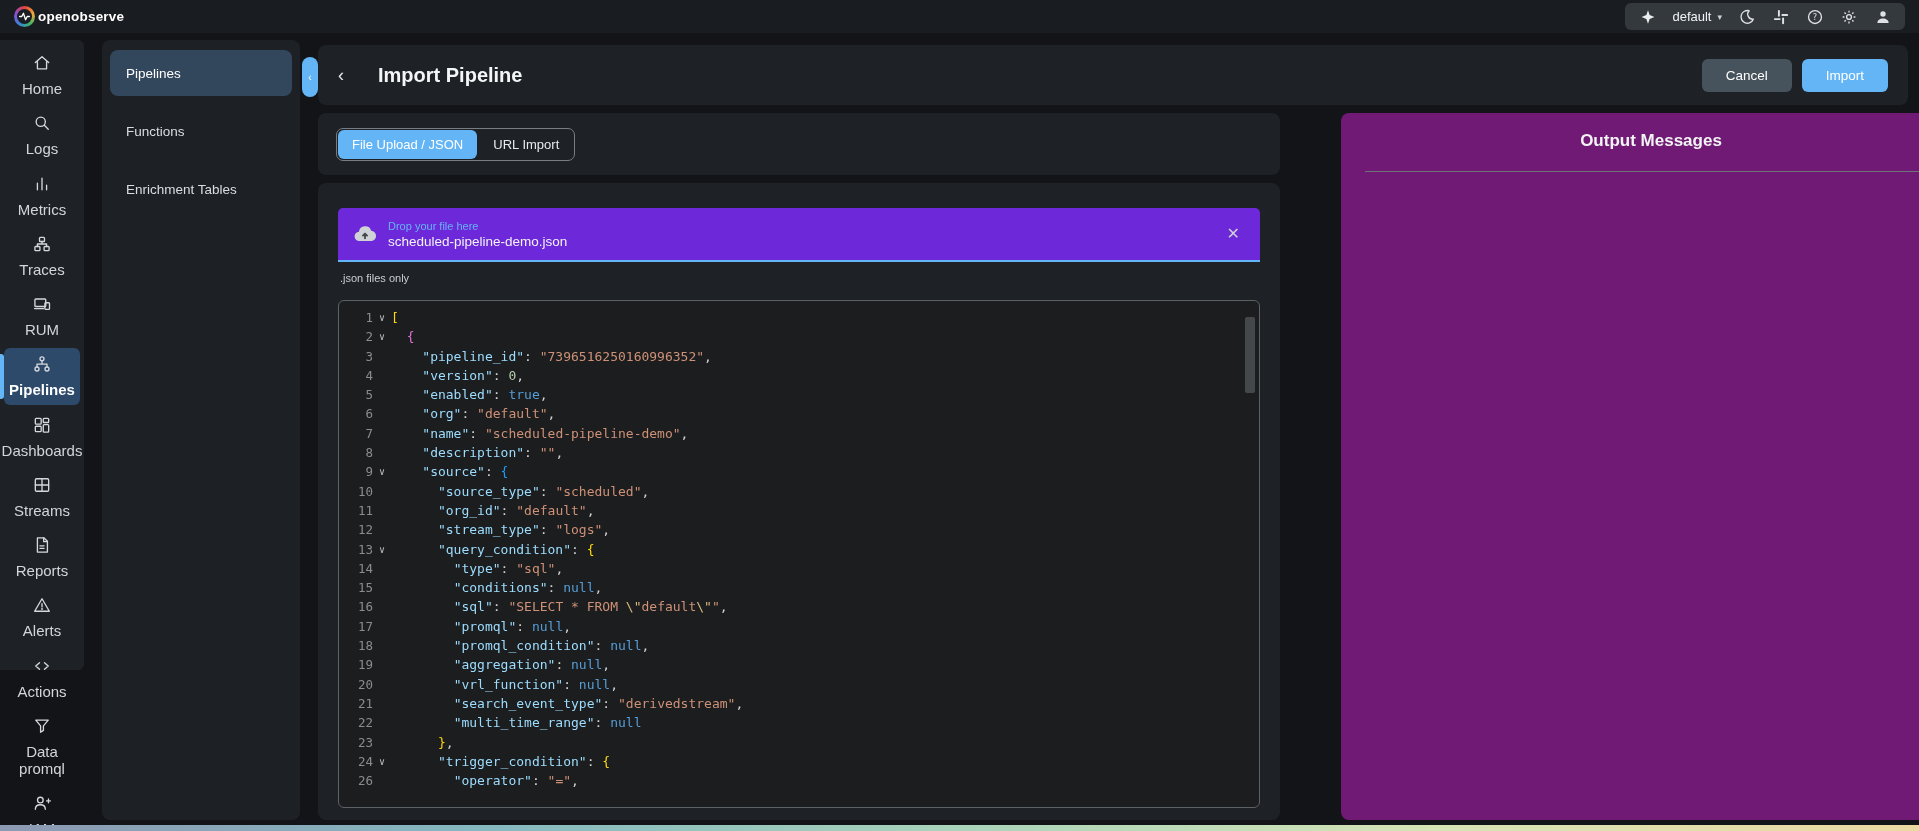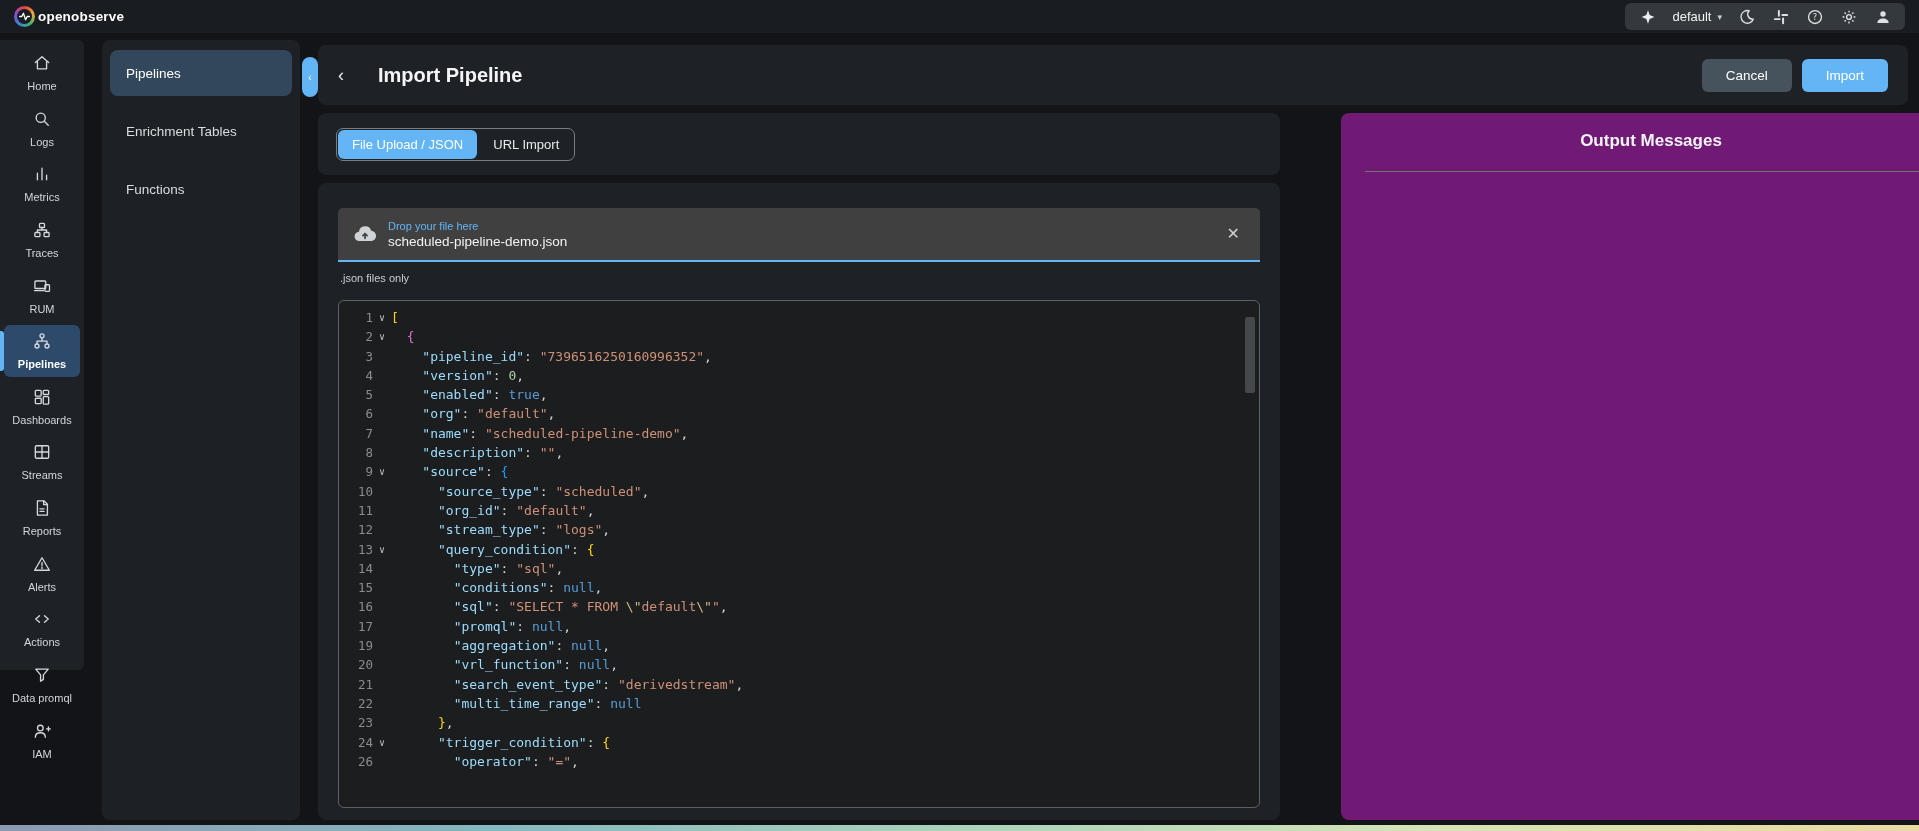--- a/index.html
+++ b/index.html
@@ -37,21 +37,21 @@
   .sidebar{
     position:absolute; left:0; top:40px; width:84px; height:630px;
     background:#1e2227; border-radius:0 6px 6px 0;
     display:flex; flex-direction:column; align-items:stretch; padding:6px 0; gap:2px;
   }
   .nav-item{
     display:flex; flex-direction:column; align-items:center; justify-content:center;
     gap:3px; padding:6px 2px; cursor:pointer; position:relative; margin:1px 4px; border-radius:6px;
   }
   .nav-item svg{ width:20px;height:20px; }
-  .nav-label{ font-size:11px; color:#d3d6d9; text-align:center; line-height:1.15; }
+  .nav-label{ font-size:15px; color:#d3d6d9; text-align:center; line-height:1.15; }
   .nav-item.active{ background:#2d4a6b; }
   .nav-item.active .nav-label{ color:#fff; font-weight:bold; }
   .nav-item.active::before{
     content:""; position:absolute; left:-4px; top:6px; bottom:6px; width:4px;
     background:#64b5f6; border-radius:0 3px 3px 0;
   }
   
   .subsidebar{
     position:absolute; left:102px; top:40px; width:198px; height:780px;
     background:#1d2126; border-radius:8px; padding:10px 8px; display:flex; flex-direction:column; gap:12px;
@@ -85,21 +85,21 @@
   }
   .tab-group{ border:1px solid #777d83; border-radius:7px; display:flex; overflow:hidden; }
   .tab{ font-size:13px; color:#e8eaec; padding:8px 15px; cursor:pointer; background:transparent; }
   .tab.active{ background:#64b5f6; color:#fff; border-radius:6px; margin:1px; padding:7px 14px; }
   
   .import-card{
     position:absolute; left:318px; top:183px; width:962px; height:637px;
     background:#1e2227; border-radius:8px; padding:25px 20px 0 20px;
   }
   .dropzone{
-    height:54px; background:#404040; border-radius:5px 5px 0 0; border-bottom:2px solid #64b5f6;
+    height:54px; background:#6d28d9; border-radius:5px 5px 0 0; border-bottom:2px solid #64b5f6;
     display:flex; align-items:center; padding:0 14px; position:relative; cursor:pointer;
   }
   .dz-icon{ width:30px; display:flex; align-items:center; }
   .dz-texts{ display:flex; flex-direction:column; gap:2px; margin-left:6px; }
   .dz-label{ font-size:11px; color:#64b5f6; }
   .dz-file{ font-size:13.5px; color:#f2f3f4; }
   .dz-close{ position:absolute; right:20px; top:50%; transform:translateY(-50%);
              color:#cdd1d4; font-size:16px; cursor:pointer; line-height:1; }
   .dz-hint{ font-size:11px; color:#c9cdd0; margin:10px 2px 0 2px; }
   
@@ -282,24 +282,24 @@
         </svg></span>
       <span class="nav-label">IAM</span>
     </div>
   </div>
 
 <div class="subsidebar" id="subsidebar">
     <div class="sub-item active">
       <span>Pipelines</span>
     </div>
     <div class="sub-item">
+      <span>Functions</span>
+    </div>
+    <div class="sub-item">
       <span>Enrichment Tables</span>
-    </div>
-    <div class="sub-item">
-      <span>Functions</span>
     </div>
   </div>
 <div class="collapse-pill">
   <span>‹</span>
 </div>
 
 <div class="page-header">
   <span class="back-btn">‹</span>
   <span class="page-title">Import Pipeline</span>
   <span class="header-actions">
@@ -343,20 +343,21 @@
         <div class="code-line"><span class="gutter">8</span><span class="fold"></span><span class="code"><span class="tk-pun">    </span><span class="tk-key">"description"</span><span class="tk-pun">: </span><span class="tk-str">""</span><span class="tk-pun">,</span></span></div>
         <div class="code-line"><span class="gutter">9</span><span class="fold">∨</span><span class="code"><span class="tk-pun">    </span><span class="tk-key">"source"</span><span class="tk-pun">: </span><span class="tk-b3">{</span></span></div>
         <div class="code-line"><span class="gutter">10</span><span class="fold"></span><span class="code"><span class="tk-pun">      </span><span class="tk-key">"source_type"</span><span class="tk-pun">: </span><span class="tk-str">"scheduled"</span><span class="tk-pun">,</span></span></div>
         <div class="code-line"><span class="gutter">11</span><span class="fold"></span><span class="code"><span class="tk-pun">      </span><span class="tk-key">"org_id"</span><span class="tk-pun">: </span><span class="tk-str">"default"</span><span class="tk-pun">,</span></span></div>
         <div class="code-line"><span class="gutter">12</span><span class="fold"></span><span class="code"><span class="tk-pun">      </span><span class="tk-key">"stream_type"</span><span class="tk-pun">: </span><span class="tk-str">"logs"</span><span class="tk-pun">,</span></span></div>
         <div class="code-line"><span class="gutter">13</span><span class="fold">∨</span><span class="code"><span class="tk-pun">      </span><span class="tk-key">"query_condition"</span><span class="tk-pun">: </span><span class="tk-b1">{</span></span></div>
         <div class="code-line"><span class="gutter">14</span><span class="fold"></span><span class="code"><span class="tk-pun">        </span><span class="tk-key">"type"</span><span class="tk-pun">: </span><span class="tk-str">"sql"</span><span class="tk-pun">,</span></span></div>
         <div class="code-line"><span class="gutter">15</span><span class="fold"></span><span class="code"><span class="tk-pun">        </span><span class="tk-key">"conditions"</span><span class="tk-pun">: </span><span class="tk-kw">null</span><span class="tk-pun">,</span></span></div>
         <div class="code-line"><span class="gutter">16</span><span class="fold"></span><span class="code"><span class="tk-pun">        </span><span class="tk-key">"sql"</span><span class="tk-pun">: </span><span class="tk-str">"SELECT * FROM </span><span class="tk-esc">\"</span><span class="tk-str">default</span><span class="tk-esc">\"</span><span class="tk-str">"</span><span class="tk-pun">,</span></span></div>
         <div class="code-line"><span class="gutter">17</span><span class="fold"></span><span class="code"><span class="tk-pun">        </span><span class="tk-key">"promql"</span><span class="tk-pun">: </span><span class="tk-kw">null</span><span class="tk-pun">,</span></span></div>
+        <div class="code-line"><span class="gutter">18</span><span class="fold"></span><span class="code"><span class="tk-pun">        </span><span class="tk-key">"promql_condition"</span><span class="tk-pun">: </span><span class="tk-kw">null</span><span class="tk-pun">,</span></span></div>
         <div class="code-line"><span class="gutter">19</span><span class="fold"></span><span class="code"><span class="tk-pun">        </span><span class="tk-key">"aggregation"</span><span class="tk-pun">: </span><span class="tk-kw">null</span><span class="tk-pun">,</span></span></div>
         <div class="code-line"><span class="gutter">20</span><span class="fold"></span><span class="code"><span class="tk-pun">        </span><span class="tk-key">"vrl_function"</span><span class="tk-pun">: </span><span class="tk-kw">null</span><span class="tk-pun">,</span></span></div>
         <div class="code-line"><span class="gutter">21</span><span class="fold"></span><span class="code"><span class="tk-pun">        </span><span class="tk-key">"search_event_type"</span><span class="tk-pun">: </span><span class="tk-str">"derivedstream"</span><span class="tk-pun">,</span></span></div>
         <div class="code-line"><span class="gutter">22</span><span class="fold"></span><span class="code"><span class="tk-pun">        </span><span class="tk-key">"multi_time_range"</span><span class="tk-pun">: </span><span class="tk-kw">null</span></span></div>
         <div class="code-line"><span class="gutter">23</span><span class="fold"></span><span class="code"><span class="tk-pun">      </span><span class="tk-b1">}</span><span class="tk-pun">,</span></span></div>
         <div class="code-line"><span class="gutter">24</span><span class="fold">∨</span><span class="code"><span class="tk-pun">      </span><span class="tk-key">"trigger_condition"</span><span class="tk-pun">: </span><span class="tk-b1">{</span></span></div>
         <div class="code-line"><span class="gutter">26</span><span class="fold"></span><span class="code"><span class="tk-pun">        </span><span class="tk-key">"operator"</span><span class="tk-pun">: </span><span class="tk-str">"="</span><span class="tk-pun">,</span></span></div>
       </div>
     <div class="scroll-thumb"></div>
   </div>

